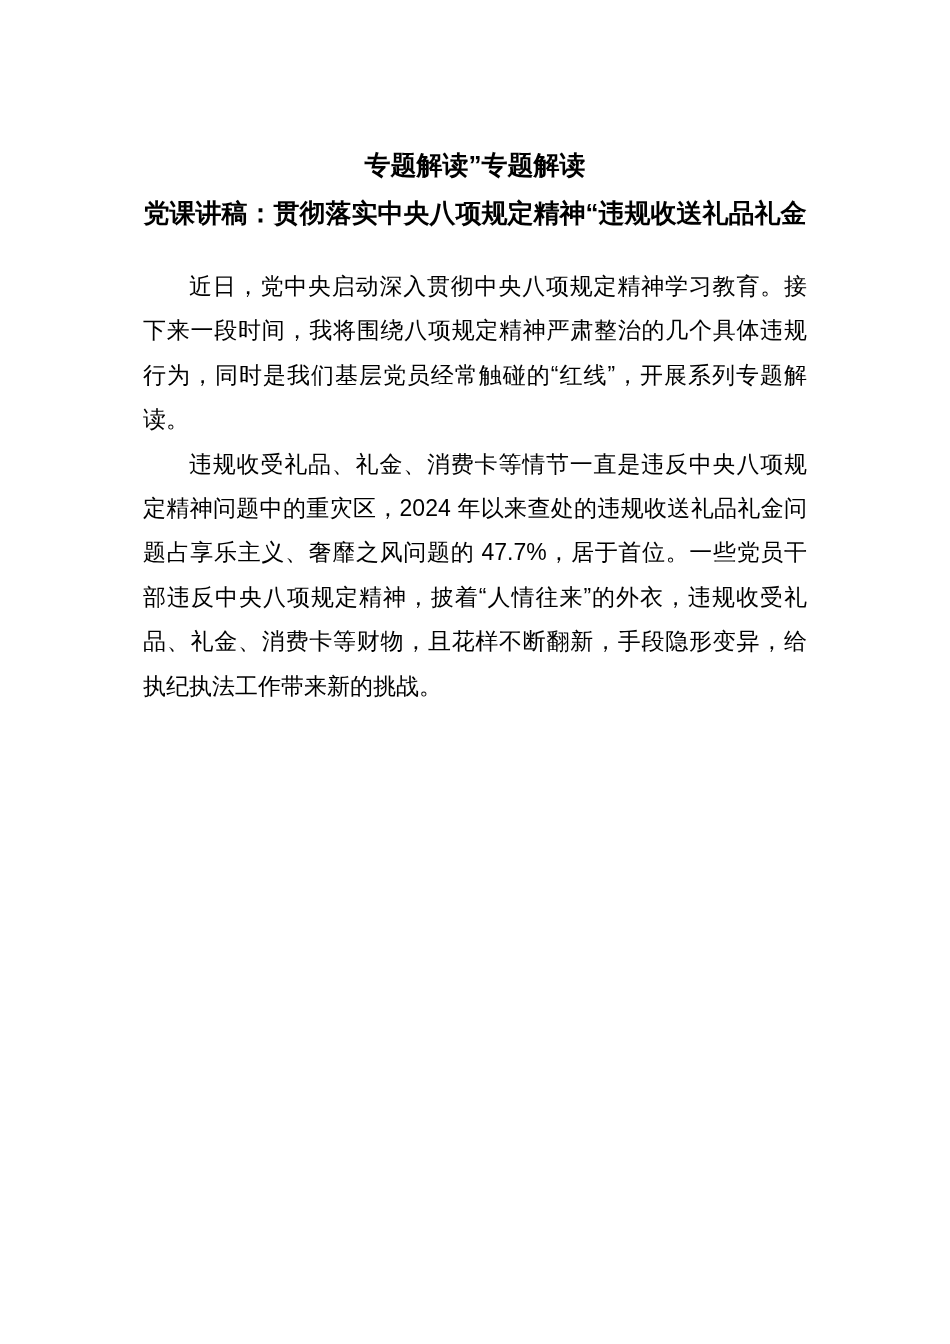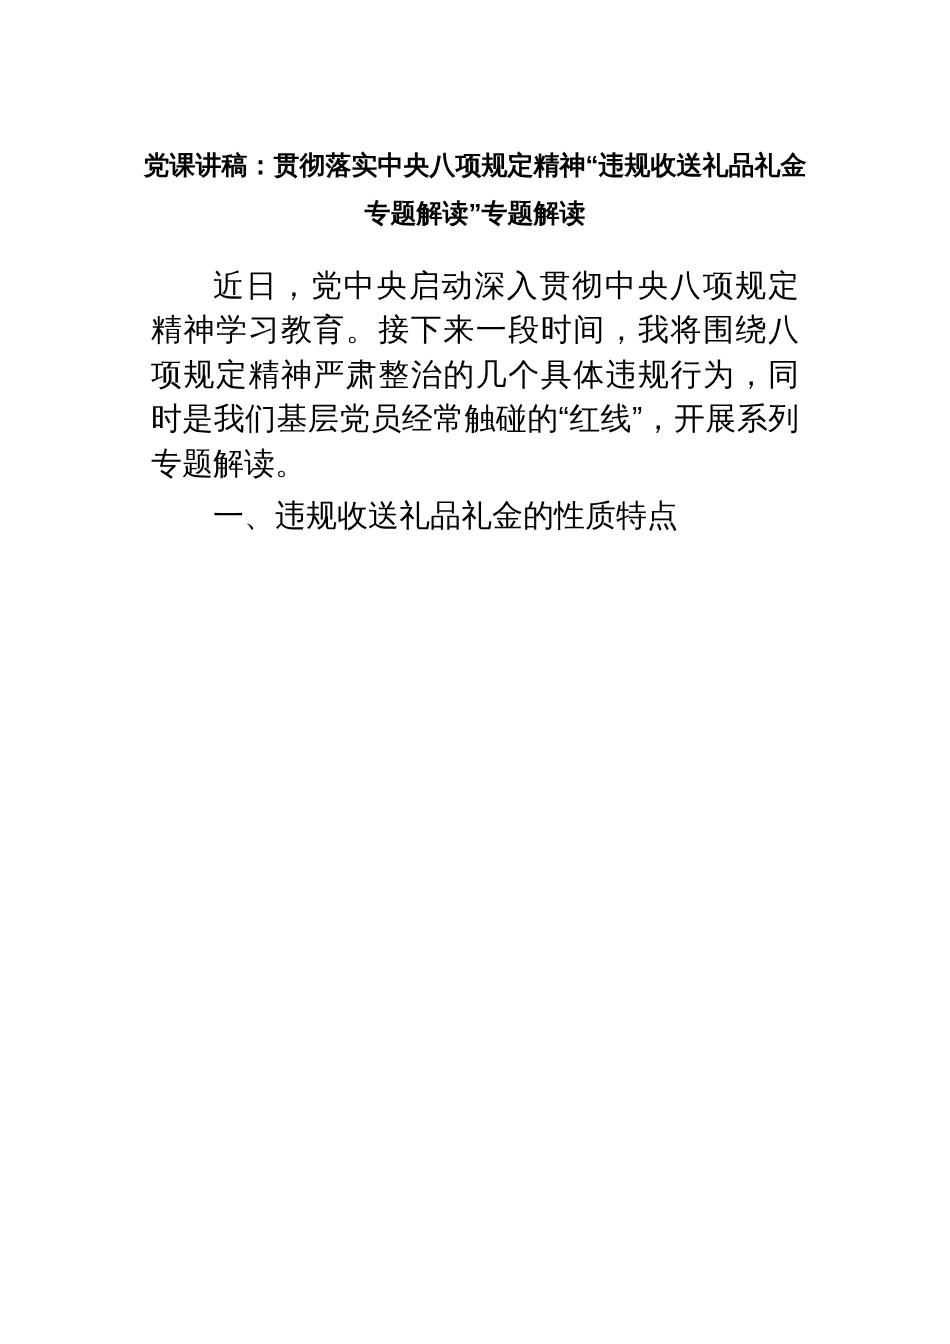--- a/index.html
+++ b/index.html
@@ -26,38 +26,38 @@
     text-align: center;
     margin: 0 -14px;           
   }
   .title-line {
     white-space: nowrap;
   }
   .doc-content {
     margin-top: 27px;
   }
   .para {
-    margin: 8px;
-    font-size: 31px;
+    margin: 0;
+    font-size: 23px;
     line-height: 44.4px;
     text-indent: 2em;
     text-align: justify;
     text-justify: inter-ideograph;
     letter-spacing: 0px;
     word-break: break-all;
   }
   .para.heading {
     font-weight: normal;
   }
 </style>
 </head>
 <body>
 
 <div class="page">
   <h1 class="doc-title">
+      <div class="title-line">专题解读”专题解读</div>
       <div class="title-line">党课讲稿：贯彻落实中央八项规定精神“违规收送礼品礼金</div>
-      <div class="title-line">专题解读”专题解读</div>
     </h1>
   <div class="doc-content">
       <p class="para">近日，党中央启动深入贯彻中央八项规定精神学习教育。接下来一段时间，我将围绕八项规定精神严肃整治的几个具体违规行为，同时是我们基层党员经常触碰的“红线”，开展系列专题解读。</p>
-      <p class="para heading">一、违规收送礼品礼金的性质特点</p>
+      <p class="para">违规收受礼品、礼金、消费卡等情节一直是违反中央八项规定精神问题中的重灾区，2024 年以来查处的违规收送礼品礼金问题占享乐主义、奢靡之风问题的 47.7%，居于首位。一些党员干部违反中央八项规定精神，披着“人情往来”的外衣，违规收受礼品、礼金、消费卡等财物，且花样不断翻新，手段隐形变异，给执纪执法工作带来新的挑战。</p>
     </div>
 </div>
 
 </body></html>

